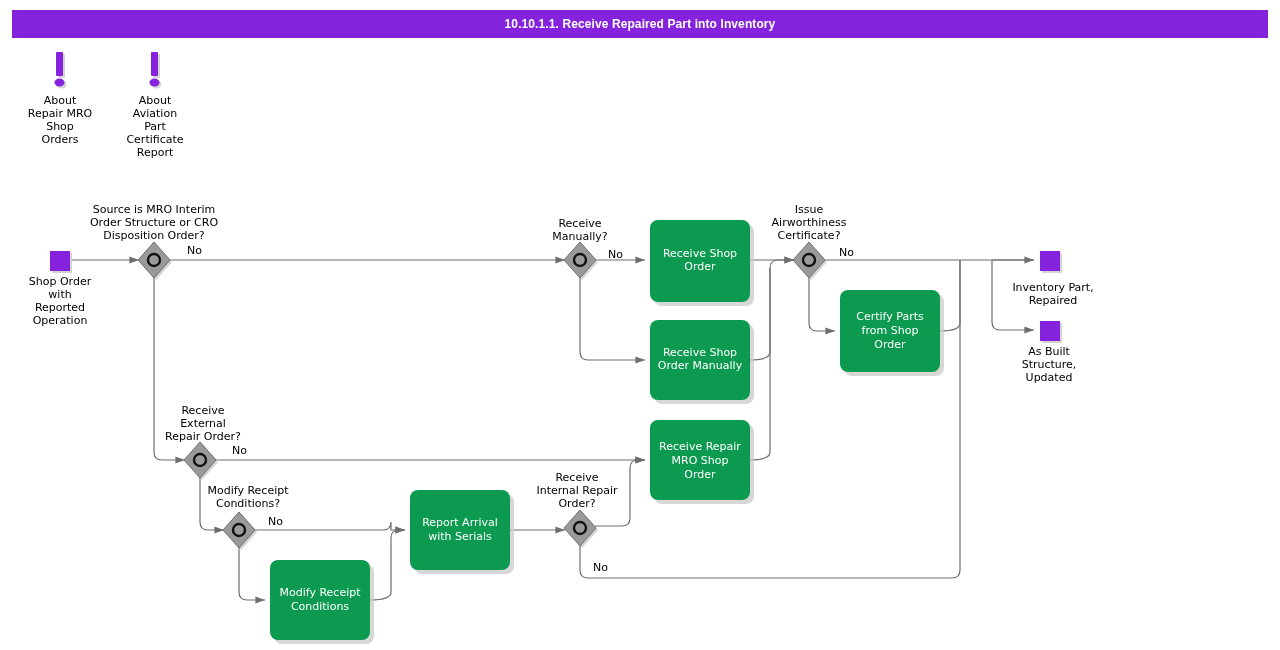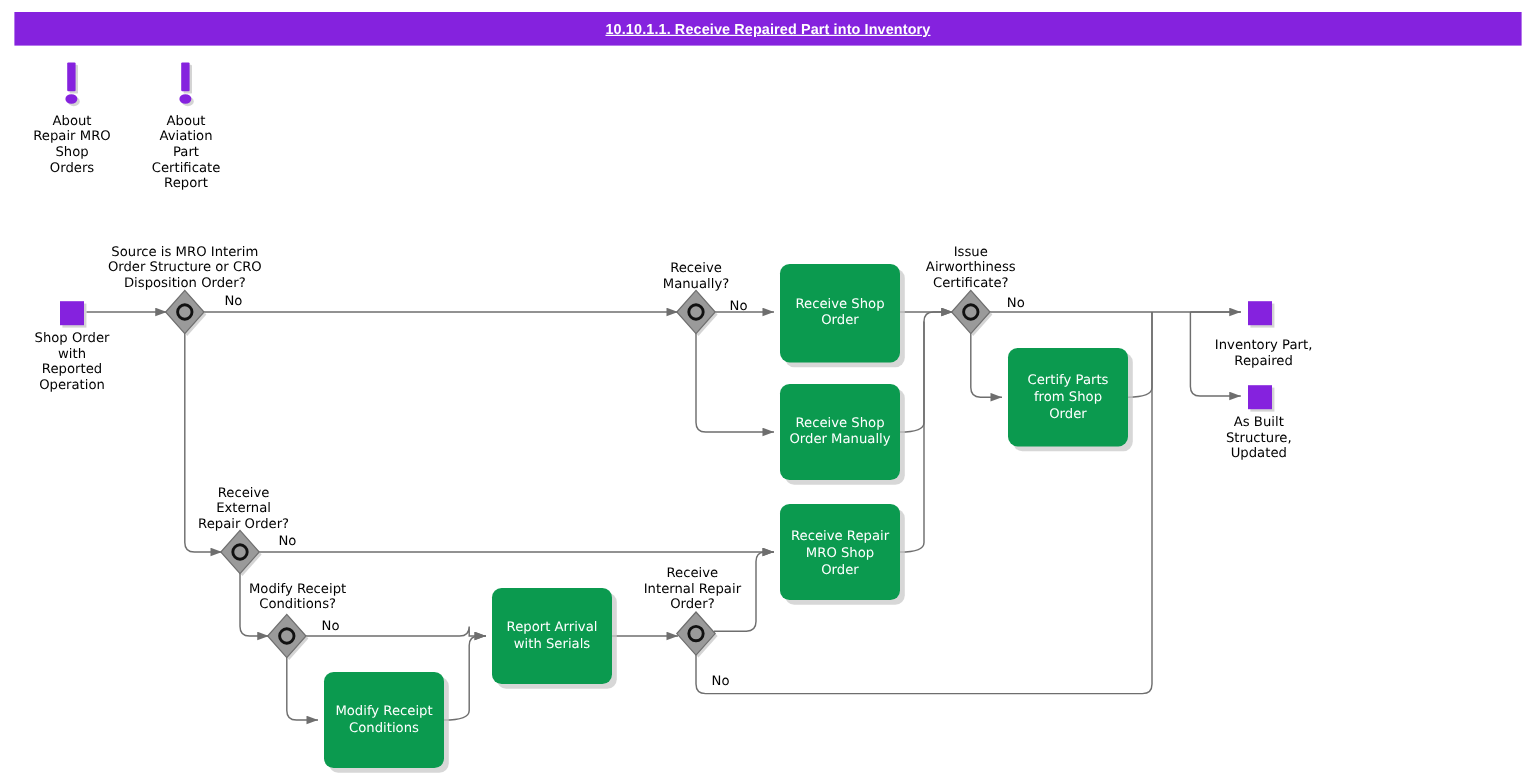--- a/index.html
+++ b/index.html
@@ -30,21 +30,20 @@
     top: 0;
     width: 100%;
     height: 28px;
     line-height: 28px;
     text-align: center;
     color: #ffffff;
     font-family: "Liberation Sans", sans-serif;
     font-size: 12px;
     font-weight: bold;
     letter-spacing: 0.1px;
-    text-decoration: underline;
   }
   
   #canvas {
     position: absolute;
     left: 0;
     top: 0;
     width: 1280px;
     height: 650px;
   }
   .flow-line {

